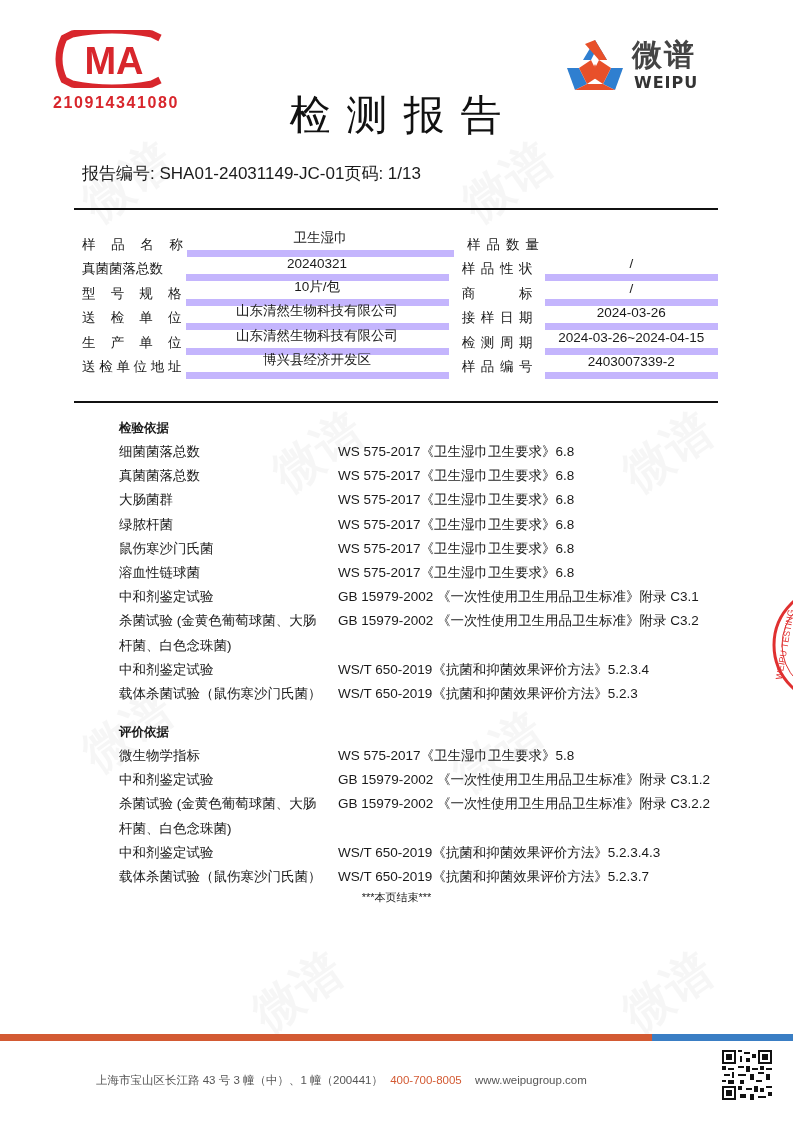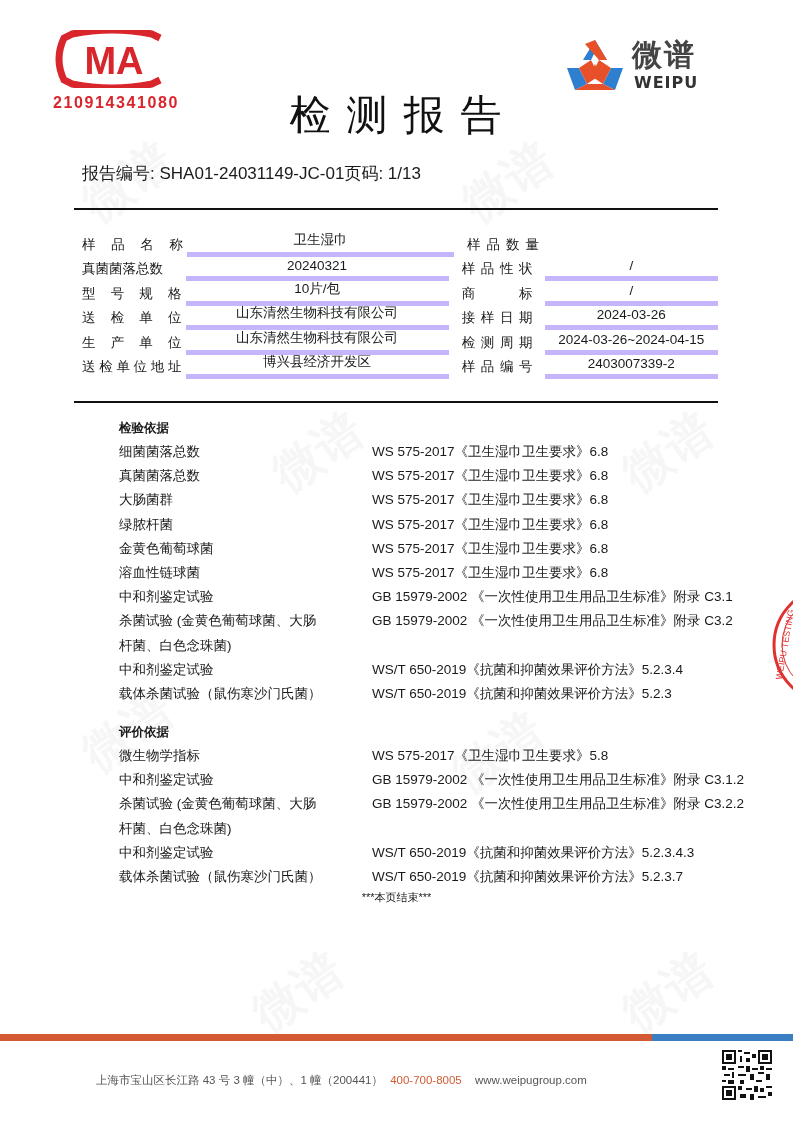--- a/index.html
+++ b/index.html
@@ -17,28 +17,28 @@
   .weipu-en { left:634px; top:74px; font-size:16px; color:#333; font-weight:bold; letter-spacing:1px; line-height:18px; font-family:"DejaVu Sans",sans-serif; }
 
   .title { left:0; width:793px; top:88px; text-align:center; font-size:41px; letter-spacing:16px; font-family:"DejaVu Sans",sans-serif; color:#111; text-indent:14px; }
 
   .meta-row { left:82px; top:162px; width:628px; font-size:17px; display:flex; }
   .rule-thick { left:74px; width:644px; height:2px; background:#111; }
 
   .info { left:82px; top:232px; width:636px; font-size:13.5px; }
   .info-row { display:flex; height:24.5px; align-items:flex-end; }
   .lbl { width:101px; display:flex; justify-content:space-between; padding-bottom:3px; letter-spacing:0; }
-  .val { border-bottom:5px solid #c4b5fd; text-align:center; padding-bottom:3px; }
+  .val { border-bottom:7px solid #c4b5fd; text-align:center; padding-bottom:3px; }
   .val-left { width:267px; margin-left:4px; }
   .lbl-right { width:72px; margin-left:13px; }
   .val-right { width:176px; margin-left:12px; }
 
   .section { left:82px; font-size:13.5px; width:640px;margin-left:37px; }
   .section-title { font-weight:bold; height:24px; line-height:24px; font-family:"DejaVu Sans",sans-serif; font-size:12.5px; }
-  .crit-row { display:flex; line-height:24.2px;gap:34px; }
+  .crit-row { display:flex; line-height:24.2px; }
   .crit-name { width:219px; flex:none; }
   .crit-std { flex:1; }
 
   .endnote { left:0; width:793px; top:890px; text-align:center; font-size:11px; }
 
   .bar-orange { left:0; top:1034px; width:653px; height:7px; background:#d35a33; }
   .bar-blue { left:652px; top:1034px; width:141px; height:7px; background:#3a7ec4; }
 
   .footer { left:96px; top:1073px; font-size:11.5px; color:#555; white-space:nowrap; }
   .footer .phone { color:#d35a33; margin:0 10px 0 4px; }
@@ -199,21 +199,21 @@
     </div>
   <div class="crit-row">
       <span class="crit-name">大肠菌群</span>
       <span class="crit-std">WS 575-2017《卫生湿巾卫生要求》6.8</span>
     </div>
   <div class="crit-row">
       <span class="crit-name">绿脓杆菌</span>
       <span class="crit-std">WS 575-2017《卫生湿巾卫生要求》6.8</span>
     </div>
   <div class="crit-row">
-      <span class="crit-name">金黄色葡萄球菌</span>
+      <span class="crit-name">鼠伤寒沙门氏菌</span>
       <span class="crit-std">WS 575-2017《卫生湿巾卫生要求》6.8</span>
     </div>
   <div class="crit-row">
       <span class="crit-name">溶血性链球菌</span>
       <span class="crit-std">WS 575-2017《卫生湿巾卫生要求》6.8</span>
     </div>
   <div class="crit-row">
       <span class="crit-name">中和剂鉴定试验</span>
       <span class="crit-std">GB 15979-2002 《一次性使用卫生用品卫生标准》附录 C3.1</span>
     </div>

